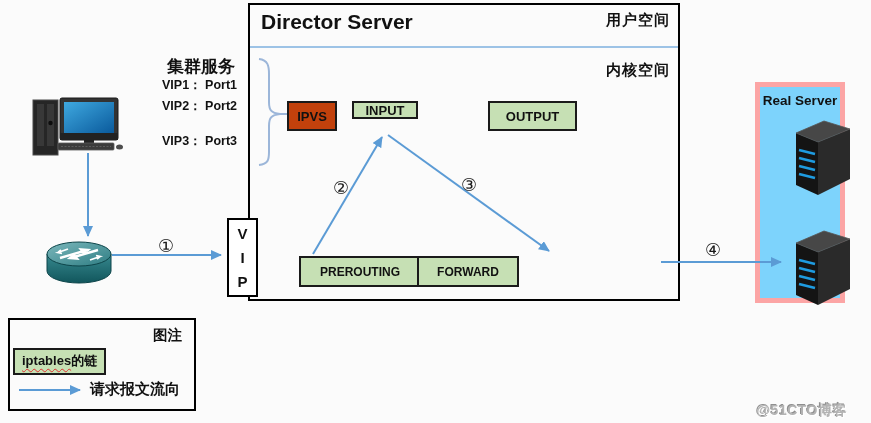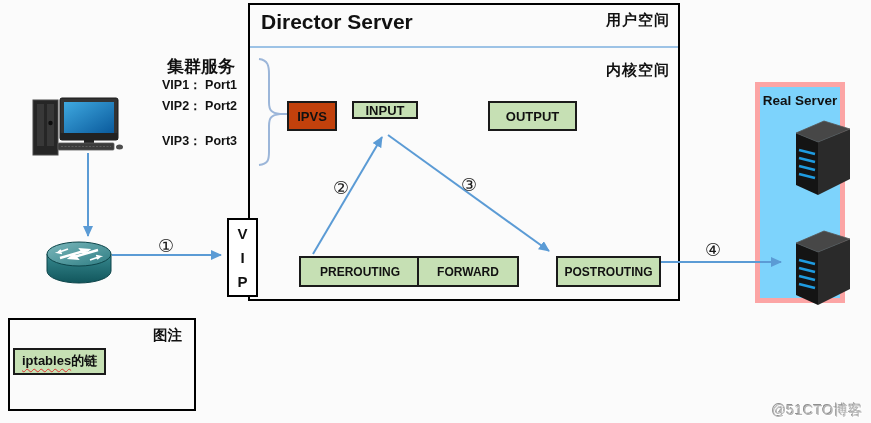--- a/index.html
+++ b/index.html
@@ -59,41 +59,40 @@
   #legend-chain .squiggle{text-decoration:underline;text-decoration-style:wavy;text-decoration-color:#e03030;text-decoration-thickness:1px;text-underline-offset:3px;}
   #legend-arrow-row{position:absolute;left:8px;top:60px;display:flex;align-items:center;gap:6px;}
   #legend-flow-label{font-size:15px;font-weight:bold;color:#111;white-space:nowrap;}
 
   
   #client-icon{position:absolute;left:30px;top:95px;}
   #router-icon{position:absolute;left:46px;top:240px;}
   #overlay{position:absolute;left:0;top:0;width:871px;height:423px;pointer-events:none;z-index:2;}
 
   
-  #watermark{position:absolute;right:8px;bottom:3px;font-size:14px;font-weight:normal;color:#b3b3b3;
+  #watermark{position:absolute;right:24px;bottom:3px;font-size:14px;font-weight:bold;color:#b3b3b3;
     text-shadow:1px 1px 0 #ffffff,-1px -1px 0 #8f8f8f;letter-spacing:0.5px;}
 </style>
 </head>
 <body>
 
 <div id="stage">
 
   <div id="director">
     <div id="director-title">Director Server</div>
     <div id="user-space" class="space-label">用户空间</div>
     <div id="space-divider"></div>
     <div id="kernel-space" class="space-label">内核空间</div>
   </div>
 
   <div id="ipvs" class="chain-box">IPVS</div>
   <div id="input" class="chain-box">INPUT</div>
   <div id="output" class="chain-box">OUTPUT</div>
   <div id="prerouting" class="chain-box">PREROUTING</div>
   <div id="forward" class="chain-box">FORWARD</div>
-  <div id="postrouting" class="chain-box">POSTROUTING</div>
 
   <div id="vip-box">
     <div class="vip-letter">V</div>
     <div class="vip-letter">I</div>
     <div class="vip-letter">P</div>
   </div>
 
   <div id="cluster-title" class="cluster-text">集群服务</div>
   <div id="cluster-vip1" class="cluster-text">VIP1： Port1</div>
   <div id="cluster-vip2" class="cluster-text">VIP2： Port2</div>
@@ -177,17 +176,28 @@
   </svg>
 
   <div id="step-1" class="flow-step">①</div>
   <div id="step-2" class="flow-step">②</div>
   <div id="step-3" class="flow-step">③</div>
   <div id="step-4" class="flow-step">④</div>
 
   <div id="legend">
     <div id="legend-title">图注</div>
     <div id="legend-chain"><span class="squiggle">iptables</span><span>的链</span></div>
+    <div id="legend-arrow-row">
+      <svg width="66" height="12" viewBox="0 0 66 12">
+        <defs>
+          <marker id="ah2" markerUnits="userSpaceOnUse" markerWidth="11" markerHeight="10" refX="10" refY="5" orient="auto">
+            <path d="M0,0 L11,5 L0,10 Z" fill="#5b9bd5"></path>
+          </marker>
+        </defs>
+        <line x1="1" y1="6" x2="62" y2="6" stroke="#5b9bd5" stroke-width="2" marker-end="url(#ah2)"></line>
+      </svg>
+      <span id="legend-flow-label">请求报文流向</span>
+    </div>
   </div>
 
   <div id="watermark">@51CTO博客</div>
 
 </div>
 
 </body></html>

